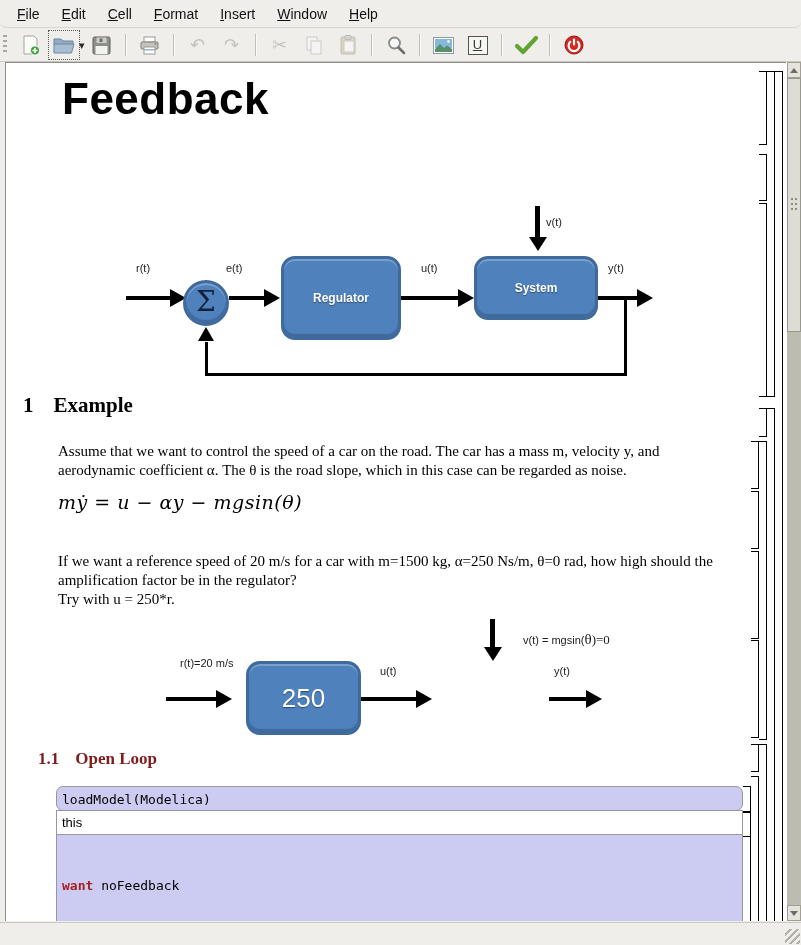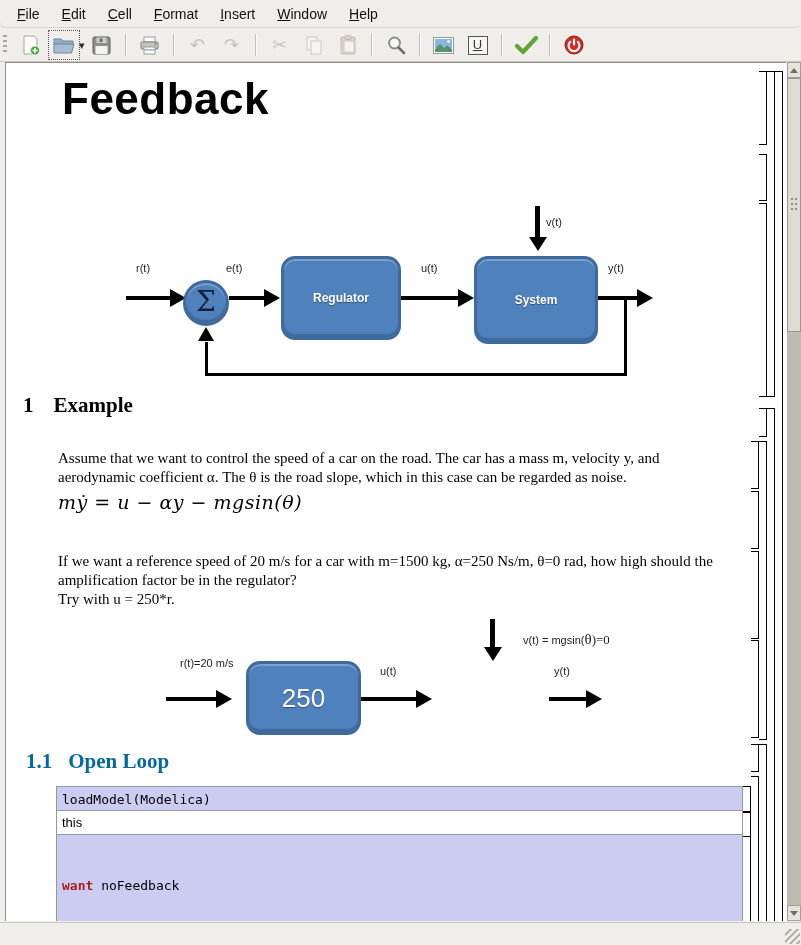--- a/index.html
+++ b/index.html
@@ -29,21 +29,21 @@
   
   .page{position:absolute;left:5px;top:62px;width:781px;height:859px;background:#ffffff;
         border-top:1px solid #8f8f89;border-left:1px solid #8f8f89;box-sizing:border-box;overflow:hidden;}
 
   .doc-title{position:absolute;left:56px;top:12px;font-size:44px;line-height:48px;font-weight:700;
              color:#000;font-family:"Liberation Sans",sans-serif;letter-spacing:.5px;}
   .body-text{position:absolute;font-family:"Liberation Serif",serif;font-size:15px;line-height:19px;color:#000;}
 
   .sec-h1{position:absolute;left:17px;top:330px;font-family:"Liberation Serif",serif;font-weight:700;font-size:21px;color:#000;}
   .sec-h1 .num{margin-right:20px;}
-  .sec-h2{position:absolute;left:20px;top:686px;font-family:"Liberation Serif",serif;font-weight:700;font-size:21px;color:#0369a1;}
+  .sec-h2{position:absolute;left:32px;top:686px;font-family:"Liberation Serif",serif;font-weight:700;font-size:17px;color:#7f1d1d;}
   .sec-h2 .num{margin-right:16px;}
 
   .equation{position:absolute;left:52px;top:428px;width:680px;
             font-family:"DejaVu Serif",serif;font-style:italic;font-size:19px;color:#000;letter-spacing:.5px;}
 
   
   .diagram{position:absolute;}
   .d1{left:110px;top:141px;width:560px;height:182px;}
   .d2{left:150px;top:556px;width:470px;height:132px;}
   .blk{position:absolute;background:#4f81bd;border:3px solid #3f6a9d;border-radius:14px;
@@ -236,21 +236,21 @@
     <div class="ah-r" style="left:148px;top:85px;"></div>
 
     <div class="blk small-label" style="left:165px;top:52px;width:120px;height:84px;">
       <span>Regulator</span>
     </div>
 
     <span class="dlabel" style="left:305px;top:58px;">u(t)</span>
     <div class="hline" style="left:285px;top:92px;width:57px;"></div>
     <div class="ah-r" style="left:342px;top:85px;"></div>
 
-    <div class="blk small-label" style="left:358px;top:52px;width:124px;height:88px;">
+    <div class="blk small-label" style="left:358px;top:52px;width:124px;height:64px;">
       <span>System</span>
     </div>
 
     <span class="dlabel" style="left:430px;top:12px;">v(t)</span>
     <div class="vline" style="left:419px;top:2px;height:31px;"></div>
     <div class="ah-d" style="left:413px;top:33px;"></div>
 
     <span class="dlabel" style="left:492px;top:58px;">y(t)</span>
     <div class="hline" style="left:482px;top:92px;width:39px;"></div>
     <div class="ah-r" style="left:521px;top:85px;"></div>
@@ -258,21 +258,21 @@
     <div class="fline" style="left:508px;top:96px;width:3px;height:76px;"></div>
     <div class="fline" style="left:89px;top:169px;width:422px;height:3px;"></div>
     <div class="fline" style="left:89px;top:138px;width:3px;height:31px;"></div>
     <div class="ah-u" style="left:82px;top:123px;"></div>
   </div>
 
   <div class="sec-h1">
     <span class="num">1</span><span>Example</span>
   </div>
 
-  <div class="body-text" style="left:52px;top:379px;width:672px;margin-top:7px;">Assume that we want to control the speed of a car on the road. The car has a mass m, velocity y, and aerodynamic coefficient α. The θ is the road slope, which in this case can be regarded as noise.</div>
+  <div class="body-text" style="left:52px;top:379px;width:672px;">Assume that we want to control the speed of a car on the road. The car has a mass m, velocity y, and aerodynamic coefficient α. The θ is the road slope, which in this case can be regarded as noise.</div>
 
   <div class="equation">mẏ = u − αy − mgsin(θ)</div>
 
   <div class="body-text" style="left:52px;top:489px;width:680px;">
     <div>If we want a reference speed of 20 m/s for a car with m=1500 kg, α=250 Ns/m, θ=0 rad, how high should the amplification factor be in the regulator?</div>
     <div>Try with u = 250*r.</div>
   </div>
 
   <div class="diagram d2">
     <span class="dlabel" style="left:24px;top:38px;">r(t)=20 m/s</span>
@@ -294,21 +294,21 @@
 
     <span class="dlabel" style="left:398px;top:46px;">y(t)</span>
     <div class="hline" style="left:393px;top:78px;width:38px;"></div>
     <div class="ah-r" style="left:430px;top:71px;"></div>
   </div>
 
   <div class="sec-h2">
     <span class="num">1.1</span><span>Open Loop</span>
   </div>
 
-  <div class="cell code" style="top:723px;height:25px;">
+  <div class="cell code" style="top:723px;height:25px;border-radius:7px;">
     <div class="mono cell-pad">loadModel(Modelica)</div>
   </div>
 
   <div class="cell result" style="top:747px;height:25px;">
     <div class="result-text">this</div>
   </div>
 
   <div class="cell code" style="top:771px;height:92px;">
     <div class="mono cell-pad">
       <div class="code-line"><span class="kw">want</span><span> noFeedback</span></div>

